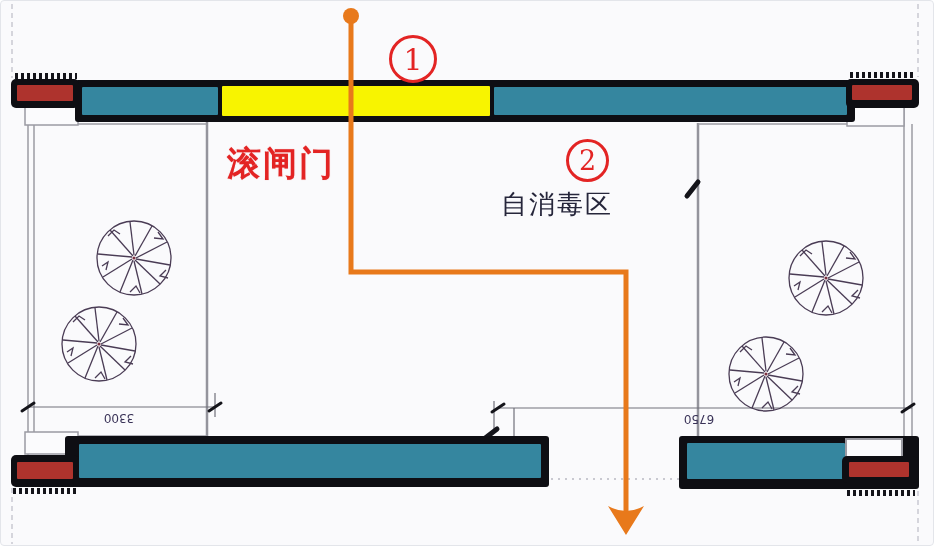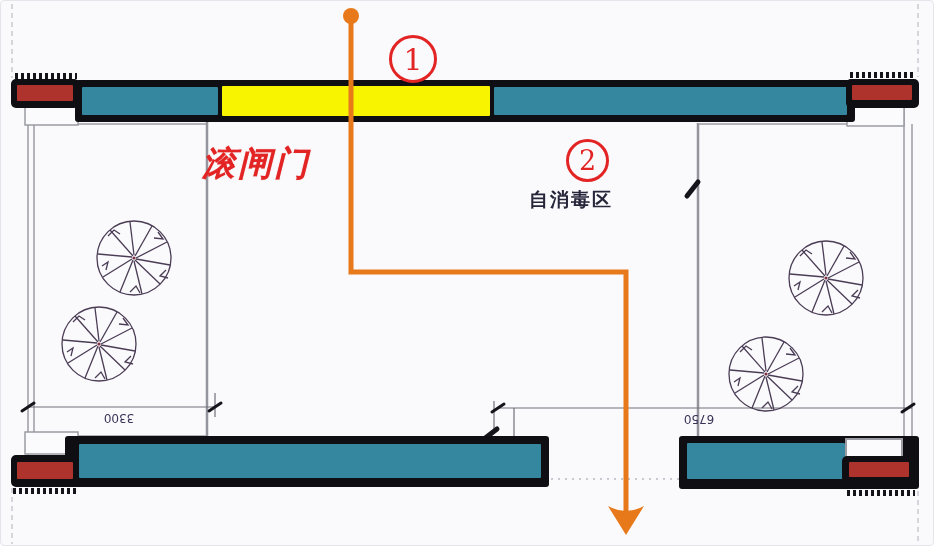--- a/index.html
+++ b/index.html
@@ -35,29 +35,28 @@
     border:3px solid var(--annotation-red,#E32424);
     color:var(--annotation-red,#E32424);
     display:flex;align-items:center;justify-content:center;
     font-family:"DejaVu Serif", serif;
     background:transparent;
   }
   .badge-1{left:388px;top:34px;width:42px;height:42px;font-size:30px;}
   .badge-2{left:565px;top:138px;width:37px;height:37px;font-size:27px;}
 
   .gate-label{
-    position:absolute;left:201px;top:140px;
+    position:absolute;left:226px;top:140px;
     font-size:34px;font-weight:bold;letter-spacing:2px;
     color:var(--annotation-red,#E71E1E);
     text-shadow:0 0 1px rgba(231,30,30,.4);
-    font-style:italic;
   }
   .zone-label{
-    position:absolute;left:528px;top:186px;
-    font-size:19px;letter-spacing:2px;font-weight:700;
+    position:absolute;left:500px;top:186px;
+    font-size:26px;letter-spacing:2px;font-weight:400;
     color:var(--dark-text,#26263B);
   }
   .dim-text{
     position:absolute;width:46px;text-align:center;
     font-size:12px;color:#3A3358;
     font-family:"DejaVu Sans", sans-serif;
     transform:rotate(180deg);
   }
   .dim-left{left:95px;top:410px;}
   .dim-right{left:675px;top:411px;}

